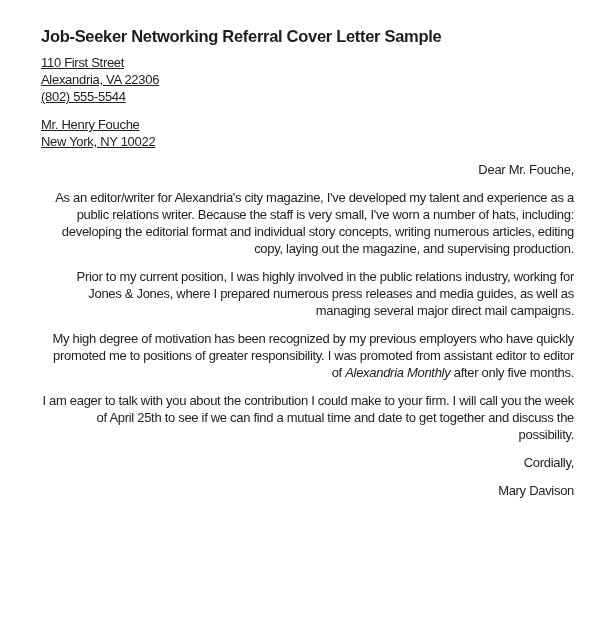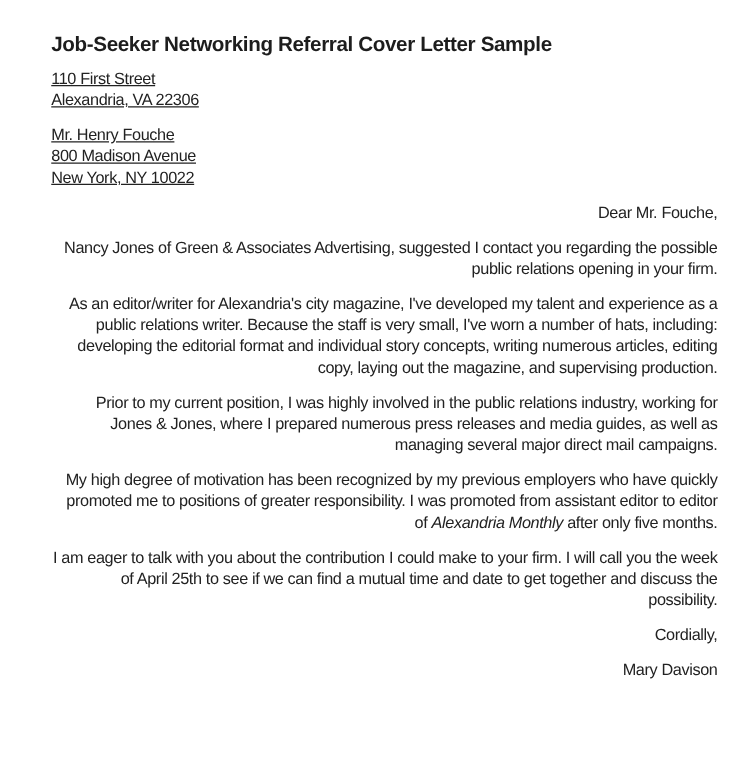--- a/index.html
+++ b/index.html
@@ -52,31 +52,30 @@
 </head>
 <body>
 
 <div class="page">
 
   <h1 class="doc-title">Job-Seeker Networking Referral Cover Letter Sample</h1>
 
   <div class="block">
     <div class="line">110 First Street</div>
     <div class="line">Alexandria, VA 22306</div>
+    <div class="line">(802) 555-5544</div>
   </div>
 
   <div class="block">
     <div class="line">Mr. Henry Fouche</div>
-    <div class="line">800 Madison Avenue</div>
     <div class="line">New York, NY 10022</div>
   </div>
 
   <p>Dear Mr. Fouche,</p>
 
-  <p>Nancy Jones of Green &amp; Associates Advertising, suggested I contact you regarding the possible public relations opening in your firm.</p>
 
   <p>As an editor/writer for Alexandria's city magazine, I've developed my talent and experience as a public relations writer. Because the staff is very small, I've worn a number of hats, including: developing the editorial format and individual story concepts, writing numerous articles, editing copy, laying out the magazine, and supervising production.</p>
 
   <p>Prior to my current position, I was highly involved in the public relations industry, working for Jones &amp; Jones, where I prepared numerous press releases and media guides, as well as managing several major direct mail campaigns.</p>
 
   <p><span>My high degree of motivation has been recognized by my previous employers who have quickly promoted me to positions of greater responsibility. I was promoted from assistant editor to editor of </span><em>Alexandria Monthly</em><span> after only five months.</span></p>
 
   <p>I am eager to talk with you about the contribution I could make to your firm. I will call you the week of April 25th to see if we can find a mutual time and date to get together and discuss the possibility.</p>
 
 

